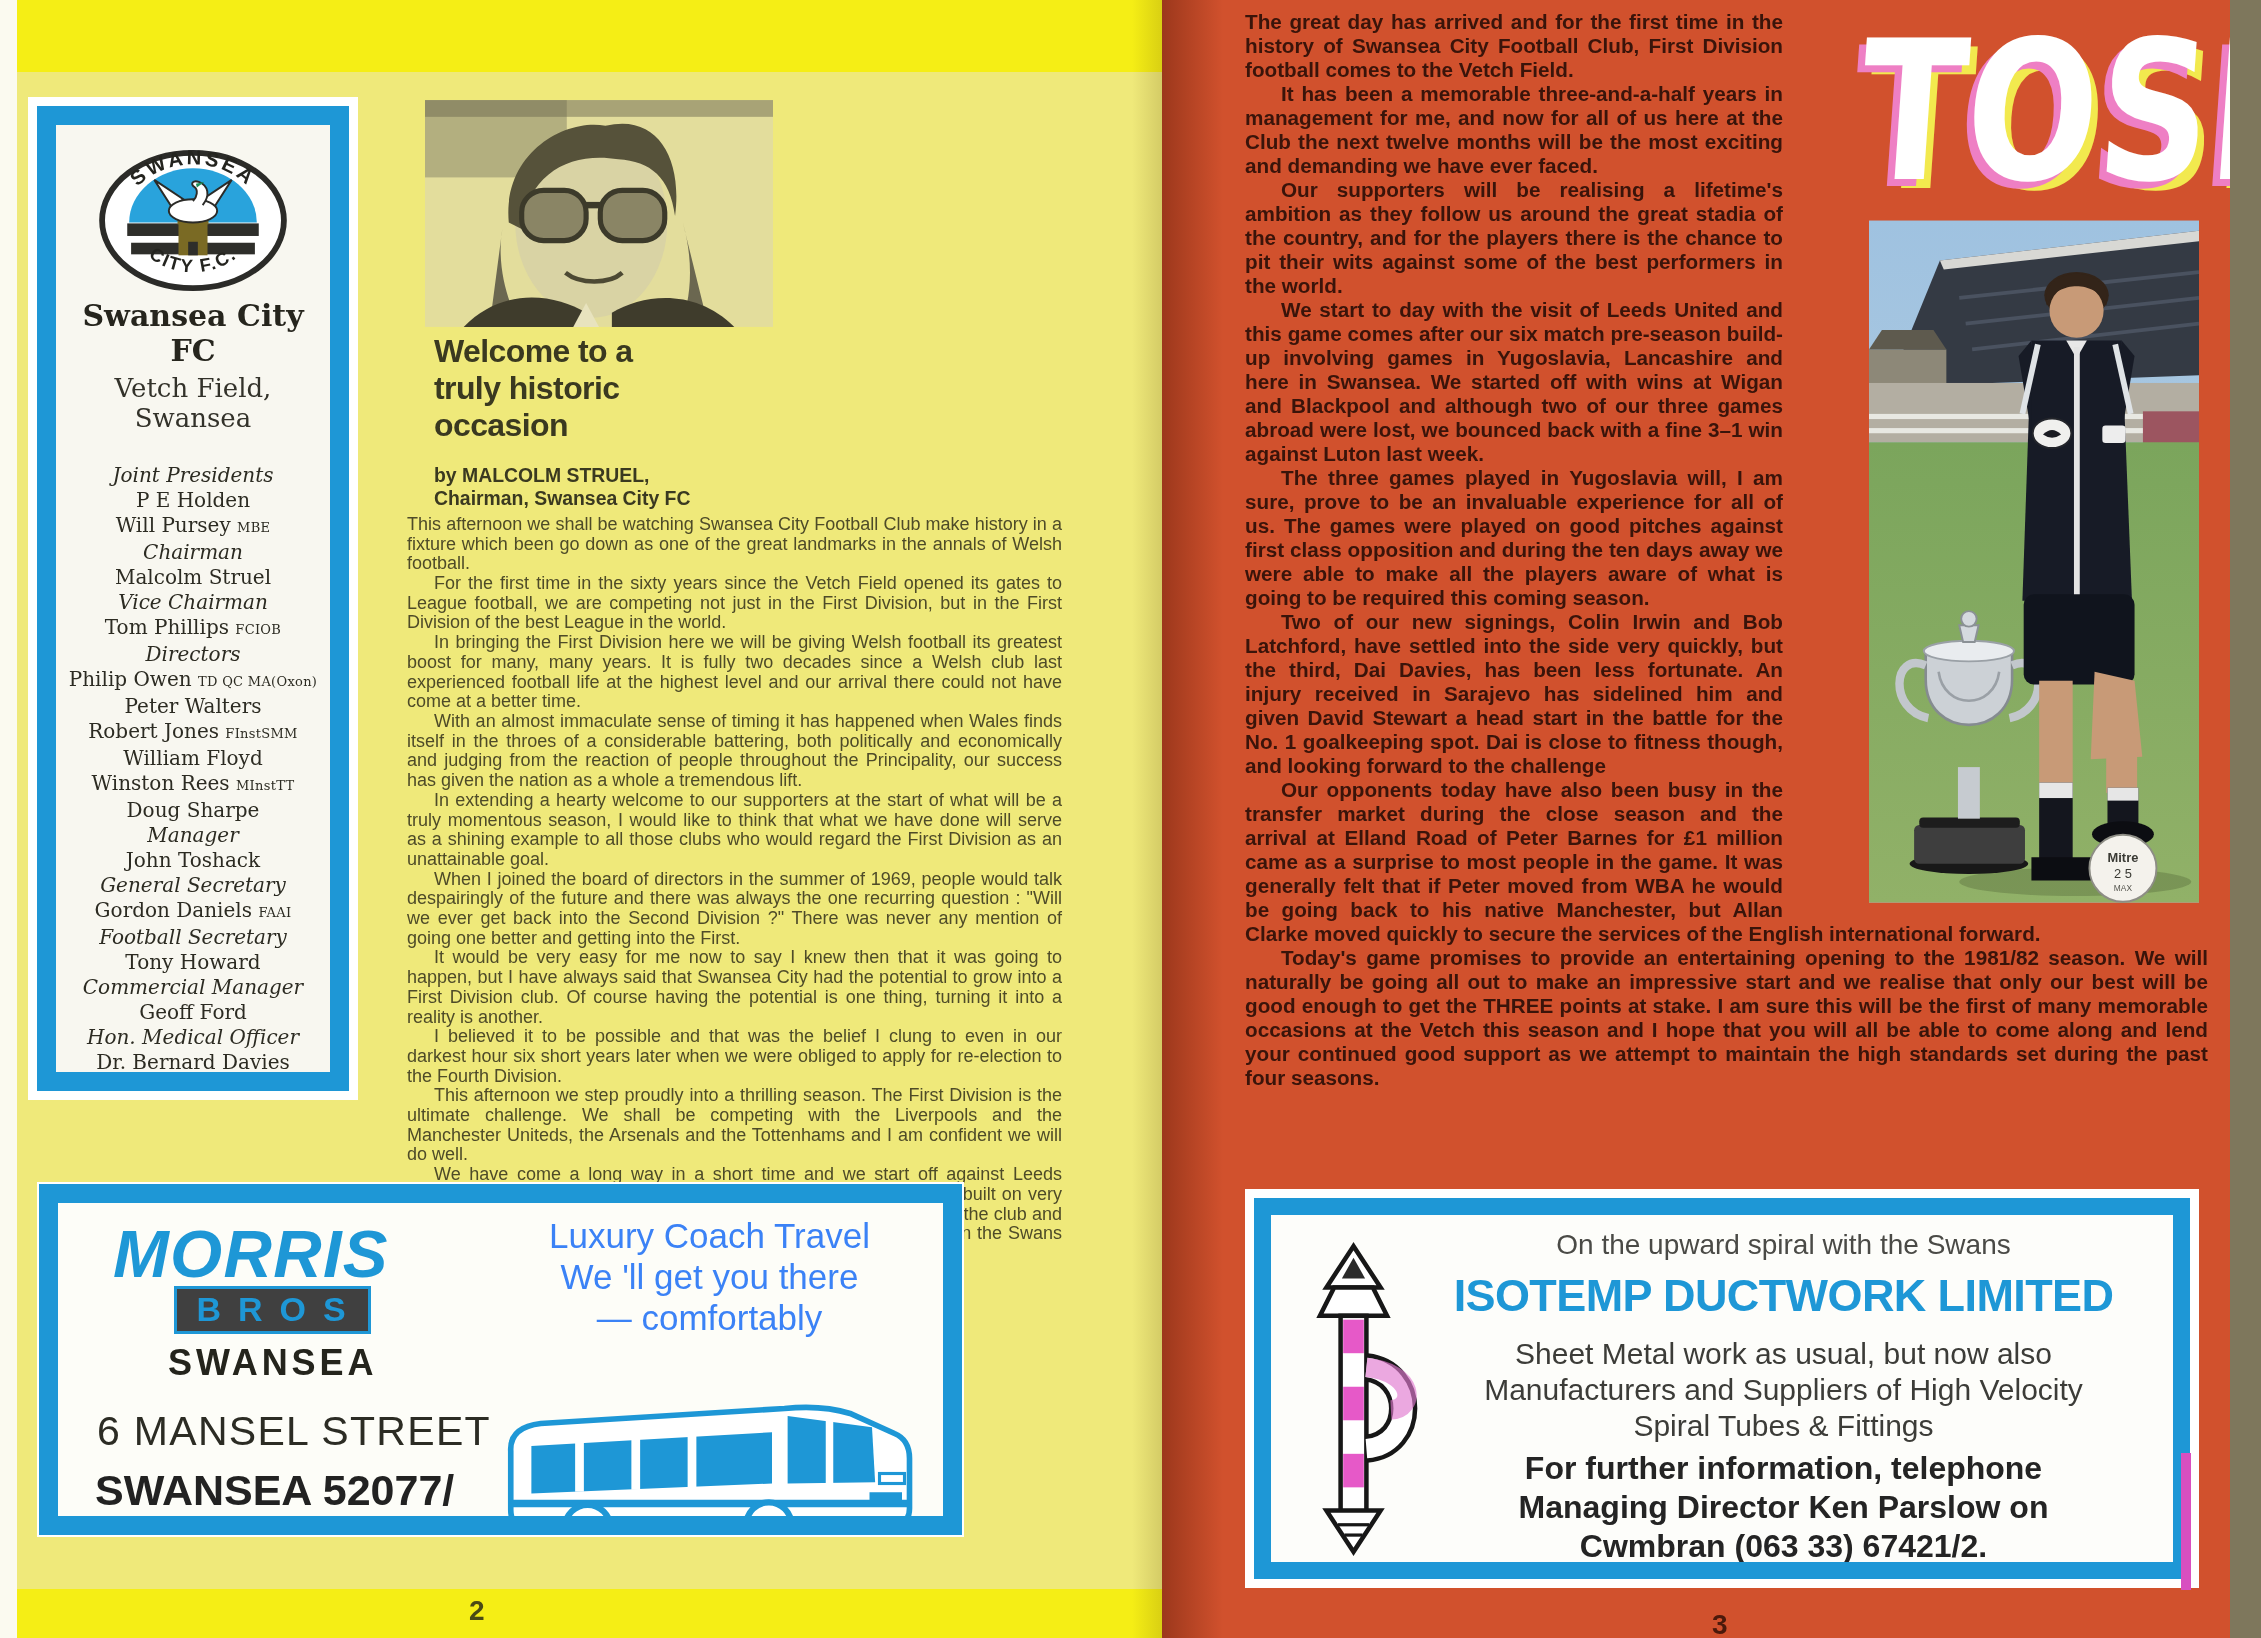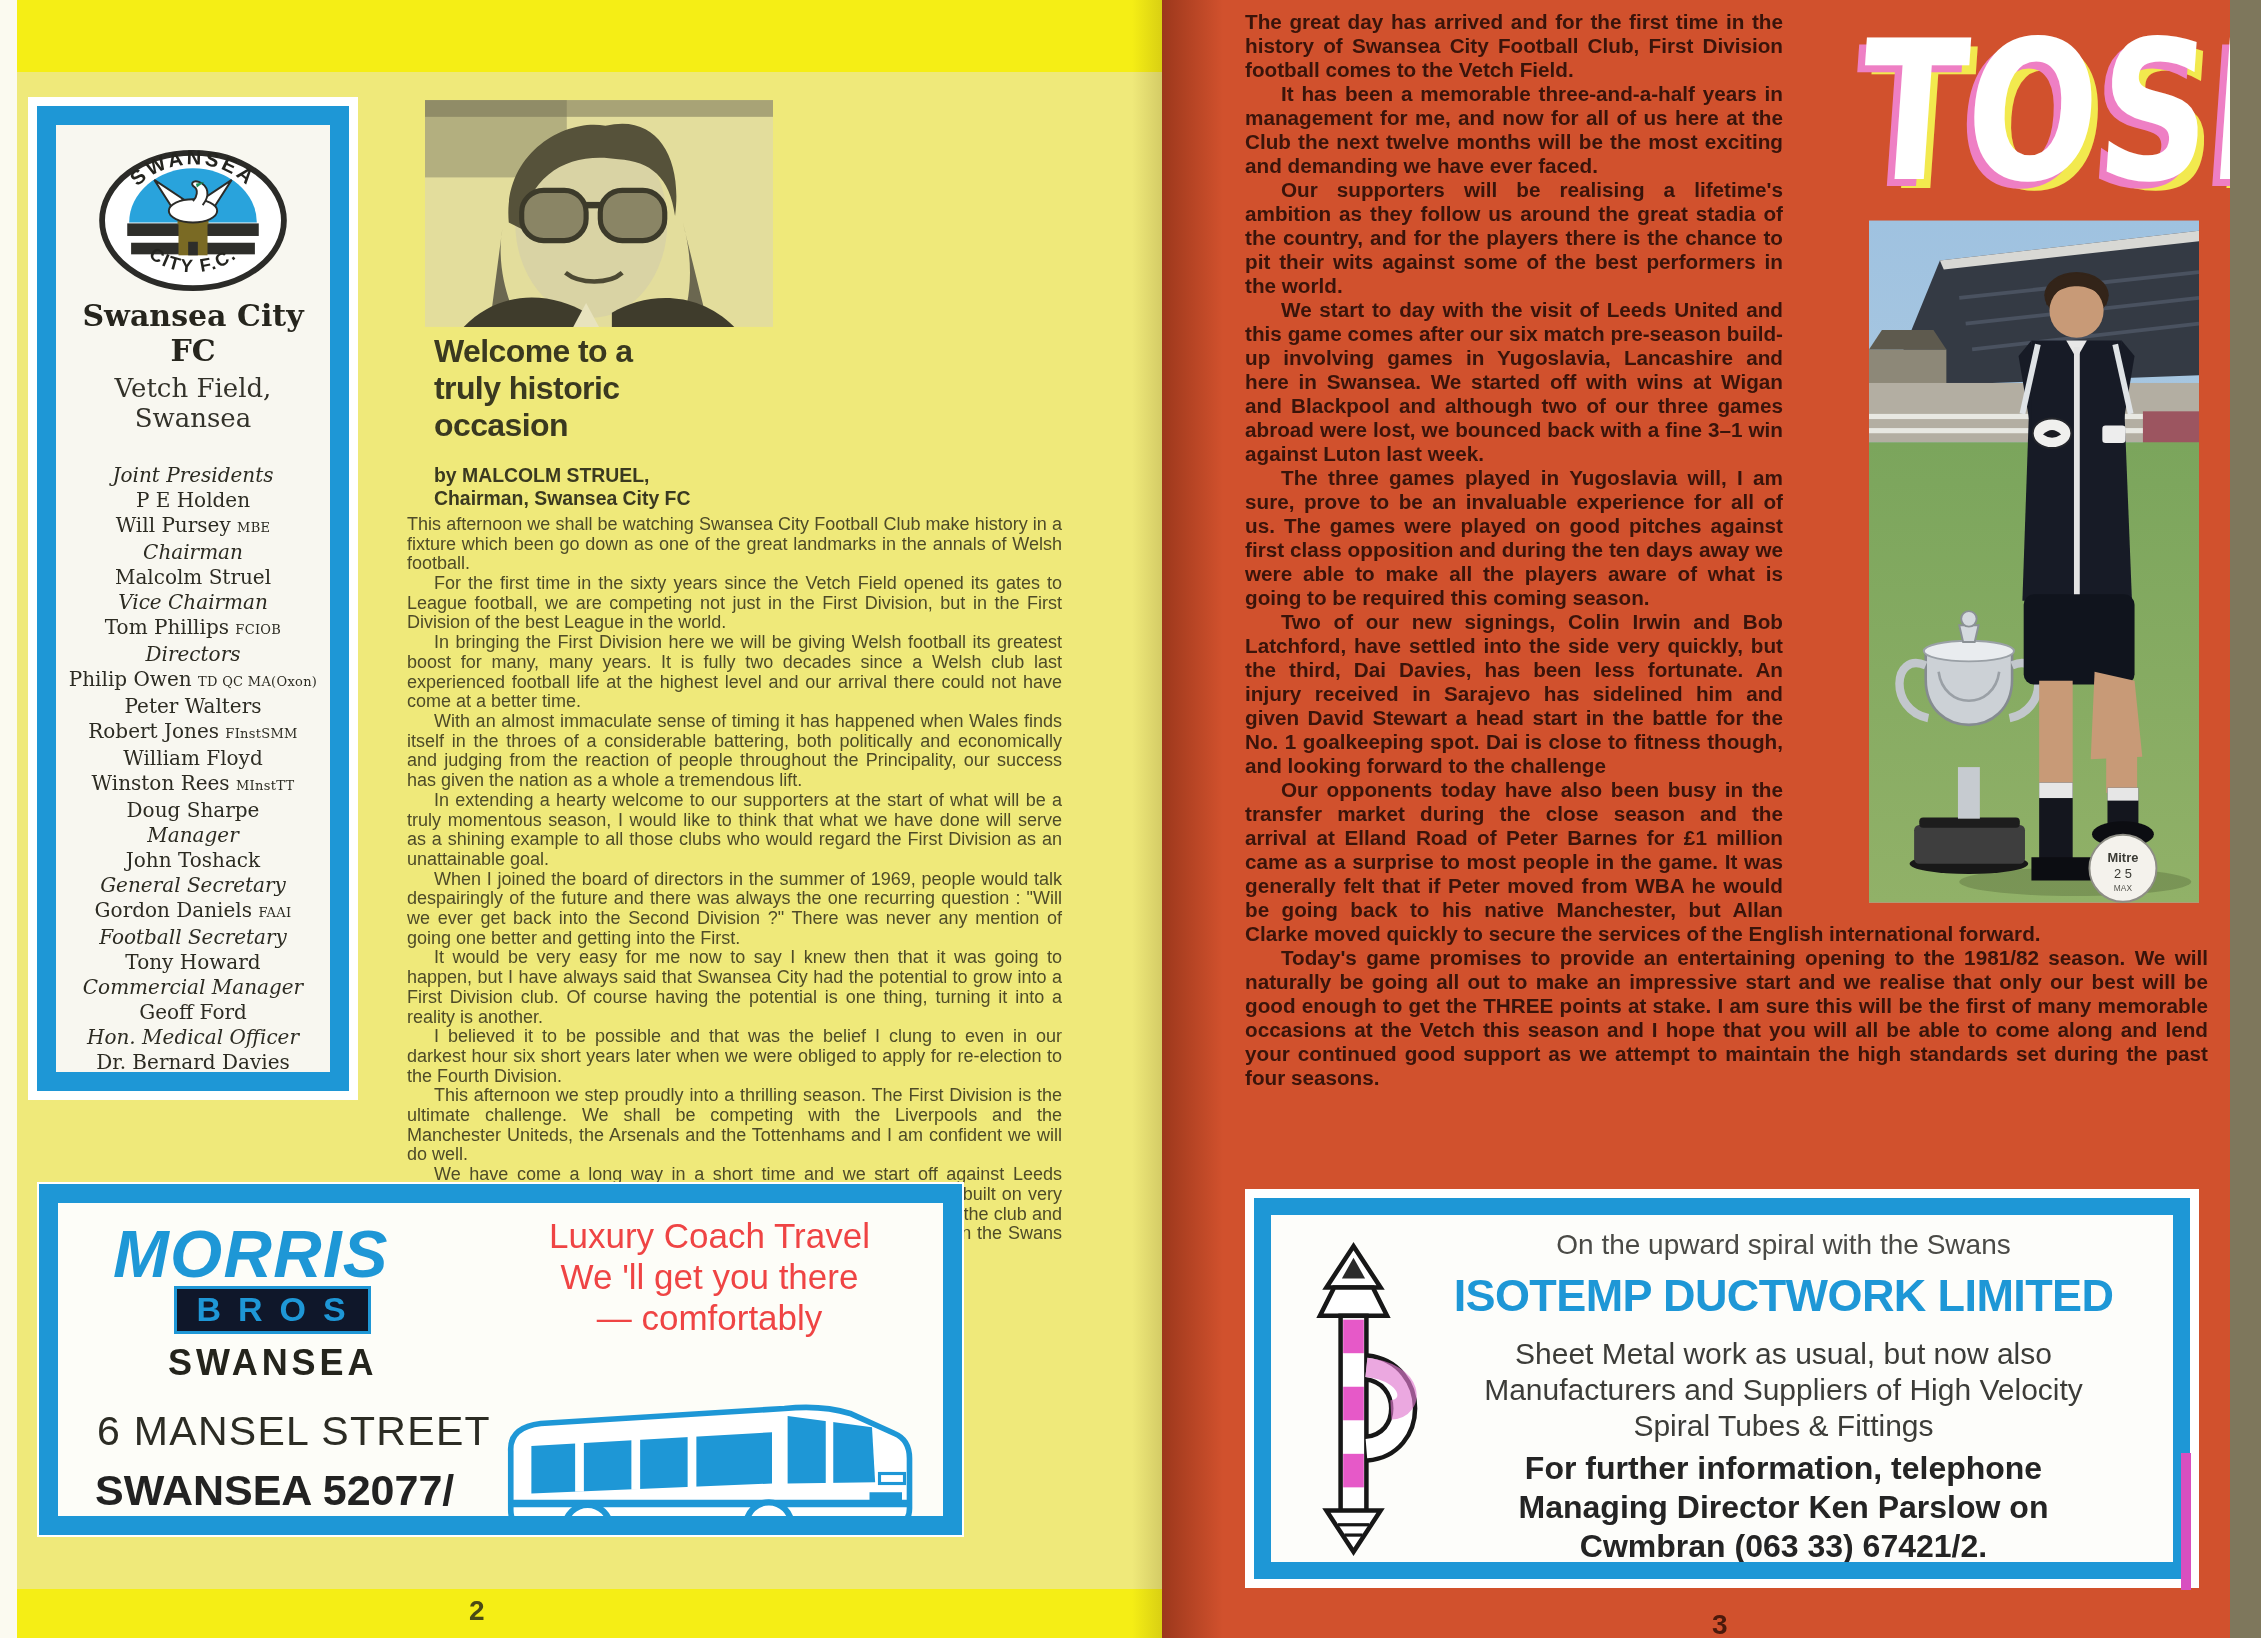--- a/index.html
+++ b/index.html
@@ -35,26 +35,26 @@
   .welcome-byline{font-size:19.4px;line-height:23px;font-weight:bold;color:#3a3920;margin-top:19.4px;}
   .welcome-body{clear:both;padding-top:5.2px;}
   .welcome-body p{margin:0;font-size:18px;line-height:19.7px;color:#4e4b28;text-align:justify;text-indent:27px;}
   .welcome-body p.first{text-indent:0;}
 
   
   .morris-ad{position:absolute;left:37px;top:1182px;width:927px;height:355px;background:#ffffff;padding:2px;box-sizing:border-box;}
   .morris-inner{position:relative;width:100%;height:100%;box-sizing:border-box;border:19.4px solid #1e97d6;background:#fdfdf8;overflow:hidden;}
   .morris-word{position:absolute;left:55px;top:11.6px;font-size:67px;font-weight:900;font-style:italic;color:#1e97d6;letter-spacing:1.3px;}
   .bros-box{position:absolute;left:116px;top:83px;border:3.9px solid #1e97d6;color:#1e97d6;font-weight:900;font-size:34px;
-    letter-spacing:17px;padding:1.3px 5.2px 1.3px 19.4px;background:#0f172a;}
+    letter-spacing:17px;padding:1.3px 5.2px 1.3px 19.4px;background:#404040;}
   .morris-city{position:absolute;left:110px;top:139px;font-size:36px;font-weight:900;color:#24241c;letter-spacing:3.9px;}
   .morris-addr{position:absolute;left:39px;top:205px;font-size:41px;color:#2c2c24;letter-spacing:1.3px;}
   .morris-tel1{position:absolute;left:37px;top:263px;font-size:43px;font-weight:bold;color:#222;}
   .morris-tel2{position:absolute;left:213px;top:315px;font-size:43px;font-weight:bold;color:#222;}
-  .morris-slogan{position:absolute;left:400px;top:11.6px;width:503px;text-align:center;font-size:35px;line-height:41px;color:#ef4444;}
+  .morris-slogan{position:absolute;left:400px;top:11.6px;width:503px;text-align:center;font-size:35px;line-height:41px;color:#3b82f6;}
   .coach{position:absolute;left:413px;top:148px;}
 
   .pageno-left{position:absolute;left:469px;top:1595px;font-size:28px;font-weight:bold;color:#4a4a15;}
 
   
   .right-page{position:absolute;left:1162px;top:0;width:1100px;height:1638px;background:#d1512d;}
   .gutter-right{position:absolute;left:0;top:0;width:61px;height:1638px;
     background:linear-gradient(to right,rgba(70,15,0,.38) 0%,rgba(70,15,0,0) 100%);}
   .scan-edge-right{position:absolute;right:0;top:0;width:32px;height:1638px;background:#7e775c;}
   .pink-sliver{position:absolute;right:71px;top:1453px;width:9.7px;height:137px;background:#d84fc0;}

